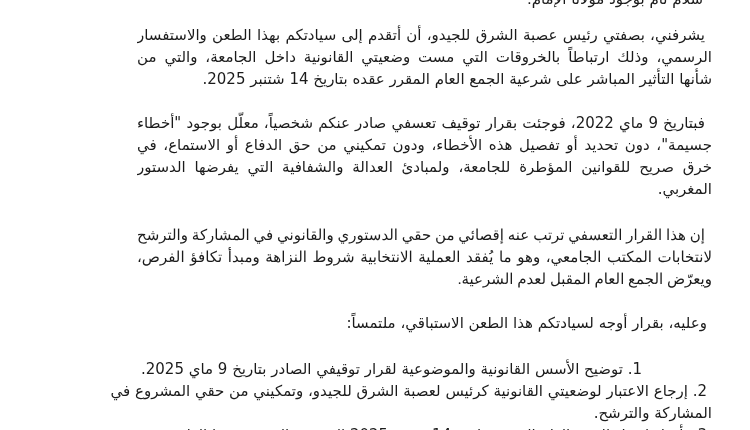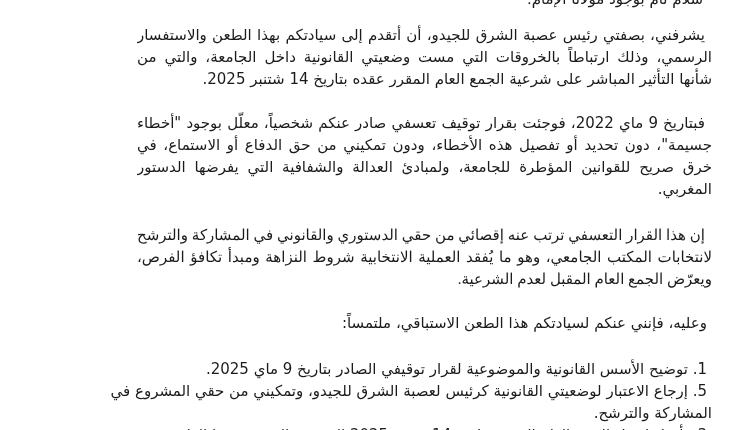--- a/index.html
+++ b/index.html
@@ -49,40 +49,40 @@
   }
   .requests {
     margin-top: 22px;
     margin-left: 40px;      
   }
   .request-item {
     text-align: right;
     text-indent: 5px;
     overflow: hidden;
   }
-  .r1 { height: 22px; }
+  .r1 { height: 22px; text-align: center; }
   .r2 { height: 44px; }
   .r3 { height: 22px; }     
 </style>
 </head>
 <body>
 
 <div class="page">
 
   <div class="clip-top">
     <p>سلام تام بوجود مولانا الإمام؛</p>
   </div>
 
   <p class="para p1">يشرفني، بصفتي رئيس عصبة الشرق للجيدو، أن أتقدم إلى سيادتكم بهذا الطعن والاستفسار الرسمي، وذلك ارتباطاً بالخروقات التي مست وضعيتي القانونية داخل الجامعة، والتي من شأنها التأثير المباشر على شرعية الجمع العام المقرر عقده بتاريخ 14 شتنبر 2025.</p>
 
   <p class="para p2">فبتاريخ 9 ماي 2022، فوجئت بقرار توقيف تعسفي صادر عنكم شخصياً، معلَّل بوجود "أخطاء جسيمة"، دون تحديد أو تفصيل هذه الأخطاء، ودون تمكيني من حق الدفاع أو الاستماع، في خرق صريح للقوانين المؤطرة للجامعة، ولمبادئ العدالة والشفافية التي يفرضها الدستور المغربي.</p>
 
   <p class="para p3">إن هذا القرار التعسفي ترتب عنه إقصائي من حقي الدستوري والقانوني في المشاركة والترشح لانتخابات المكتب الجامعي، وهو ما يُفقد العملية الانتخابية شروط النزاهة ومبدأ تكافؤ الفرص، ويعرّض الجمع العام المقبل لعدم الشرعية.</p>
 
-  <p class="p4">وعليه، فإنني عنكم لسيادتكم هذا الطعن الاستباقي، ملتمساً:</p>
+  <p class="p4">وعليه، بقرار أوجه لسيادتكم هذا الطعن الاستباقي، ملتمساً:</p>
 
   <div class="requests">
     <p class="request-item r1">1. توضيح الأسس القانونية والموضوعية لقرار توقيفي الصادر بتاريخ 9 ماي 2025.</p>
-    <p class="request-item r2">5. إرجاع الاعتبار لوضعيتي القانونية كرئيس لعصبة الشرق للجيدو، وتمكيني من حقي المشروع في المشاركة والترشح.</p>
+    <p class="request-item r2">2. إرجاع الاعتبار لوضعيتي القانونية كرئيس لعصبة الشرق للجيدو، وتمكيني من حقي المشروع في المشاركة والترشح.</p>
     <p class="request-item r3">3. تأجيل انعقاد الجمع العام المقرر بتاريخ 14 شتنبر 2025 إلى حين البت في هذا الطعن.</p>
   </div>
 
 </div>
 
 </body></html>

